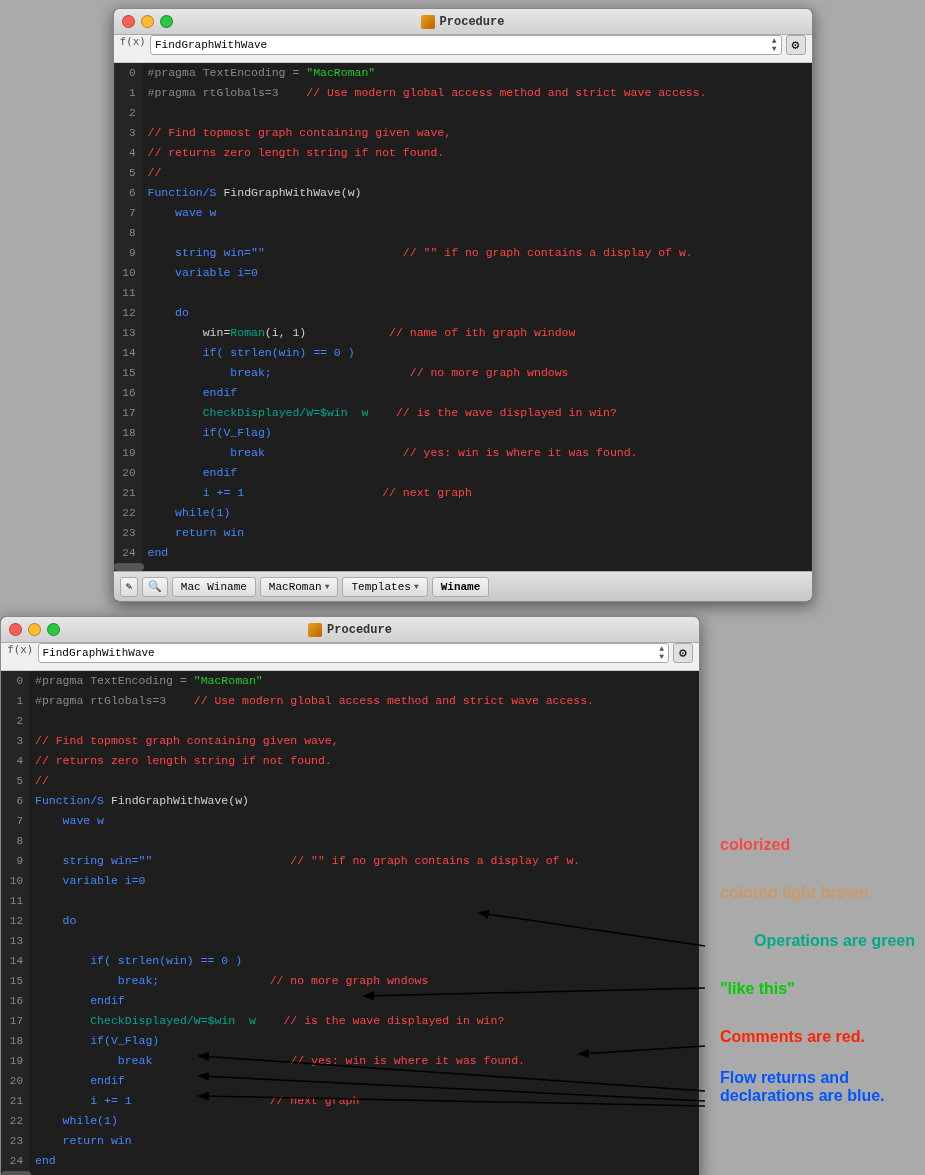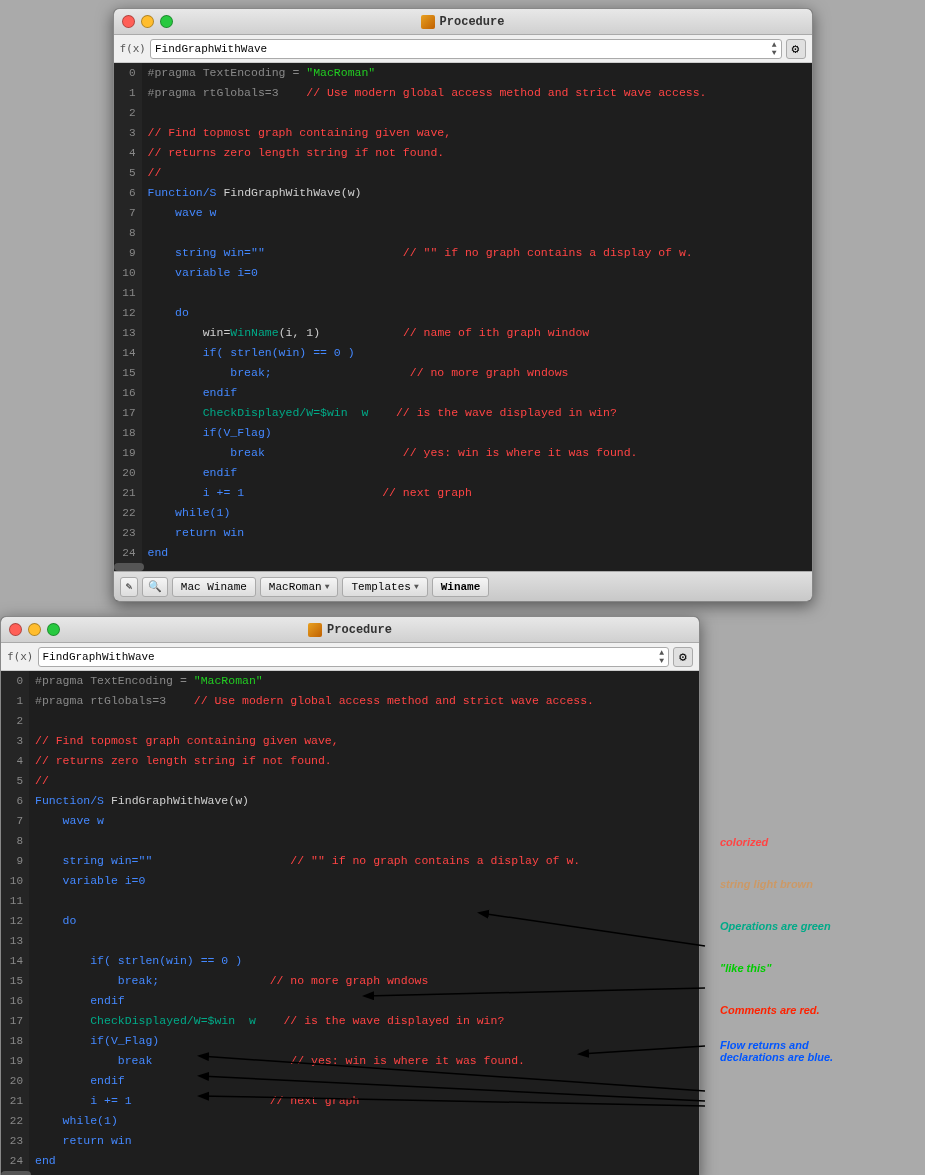--- a/index.html
+++ b/index.html
@@ -60,21 +60,20 @@
       display: flex;
       align-items: center;
       gap: 5px;
     }
 
     .function-bar {
       background: #f0f0f0;
       border-bottom: 1px solid #ccc;
       height: 28px;
       display: flex;
-      align-items: center;
       padding: 0 6px;
       gap: 4px;
     }
 
     .func-label {
       font-size: 11px;
       color: #555;
       font-family: monospace;
     }
 
@@ -170,29 +169,28 @@
     .bottom-btn.bold {
       font-weight: bold;
     }
 
     .chevron-down {
       font-size: 8px;
       color: #555;
     }
 
     .annotation-text {
-      font-size: 11px;
+      font-size: 16px;
       font-weight: bold;
       font-family: Arial, sans-serif;
-      font-style: italic;
     }
 
     .ann-colorized { color: #ff4444; }
     .ann-brown { color: #cc9966; }
-    .ann-green { color: #00aa88; }
+    .ann-green { color: #00aa88; text-align: right; }
     .ann-string { color: #00cc00; }
     .ann-red { color: #ff2200; }
     .ann-blue { color: #0055ff; }
   </style>
 </head>
 <body>
 
 <div style="width:925px; display:flex; flex-direction:column; gap:0; background:#aaa;">
 
   <div class="window" style="margin-top:8px;">
@@ -270,21 +268,21 @@
           <div class="code-line">
             <span class="line-num">11</span>
             <span class="line-content"></span>
           </div>
           <div class="code-line">
             <span class="line-num">12</span>
             <span class="line-content"><span style="color: rgb(68, 136, 255);">    do</span></span>
           </div>
           <div class="code-line">
             <span class="line-num">13</span>
-            <span class="line-content"><span style="color: rgb(208, 208, 208);">        win=</span><span style="color: rgb(0, 170, 136);">WinName</span><span style="color: rgb(208, 208, 208);">(i, 1)</span><span style="color: rgb(255, 68, 68);">            // name of ith graph window</span></span>
+            <span class="line-content"><span style="color: rgb(208, 208, 208);">        win=</span><span style="color: rgb(0, 170, 136);">Roman</span><span style="color: rgb(208, 208, 208);">(i, 1)</span><span style="color: rgb(255, 68, 68);">            // name of ith graph window</span></span>
           </div>
           <div class="code-line">
             <span class="line-num">14</span>
             <span class="line-content"><span style="color: rgb(68, 136, 255);">        if( strlen(win) == 0 )</span></span>
           </div>
           <div class="code-line">
             <span class="line-num">15</span>
             <span class="line-content"><span style="color: rgb(68, 136, 255);">            break;</span><span style="color: rgb(255, 68, 68);">                    // no more graph wndows</span></span>
           </div>
           <div class="code-line">
@@ -486,21 +484,21 @@
           </div>
         <div style="height:8px; background:#1e1e1e;">
           <div style="width:30px;height:8px;background:#555;border-radius:4px;"></div>
         </div>
       </div>
 
     </div>
 
     <div style="position:absolute; right:10px; top:220px; width:195px;">
       <div class="annotation-text ann-colorized" style="margin-bottom:30px;">colorized</div>
-      <div class="annotation-text ann-brown" style="margin-bottom:30px;">string light brown</div>
+      <div class="annotation-text ann-brown" style="margin-bottom:30px;">colored light brown</div>
       <div class="annotation-text ann-green" style="margin-bottom:30px;">Operations are green</div>
       <div class="annotation-text ann-string" style="margin-bottom:30px;">"like this"</div>
       <div class="annotation-text ann-red" style="margin-bottom:23px;">Comments are red.</div>
       <div class="annotation-text ann-blue" style="white-space:pre-line;"><span>Flow returns and
 declarations are blue.</span></div>
     </div>
 
     <svg style="position:absolute;top:0;left:0;width:925px;height:600px;pointer-events:none;">
 
       <line x1="705" y1="330" x2="480" y2="297" stroke="#000" stroke-width="1.5" marker-end="url(#arrow)"></line>

